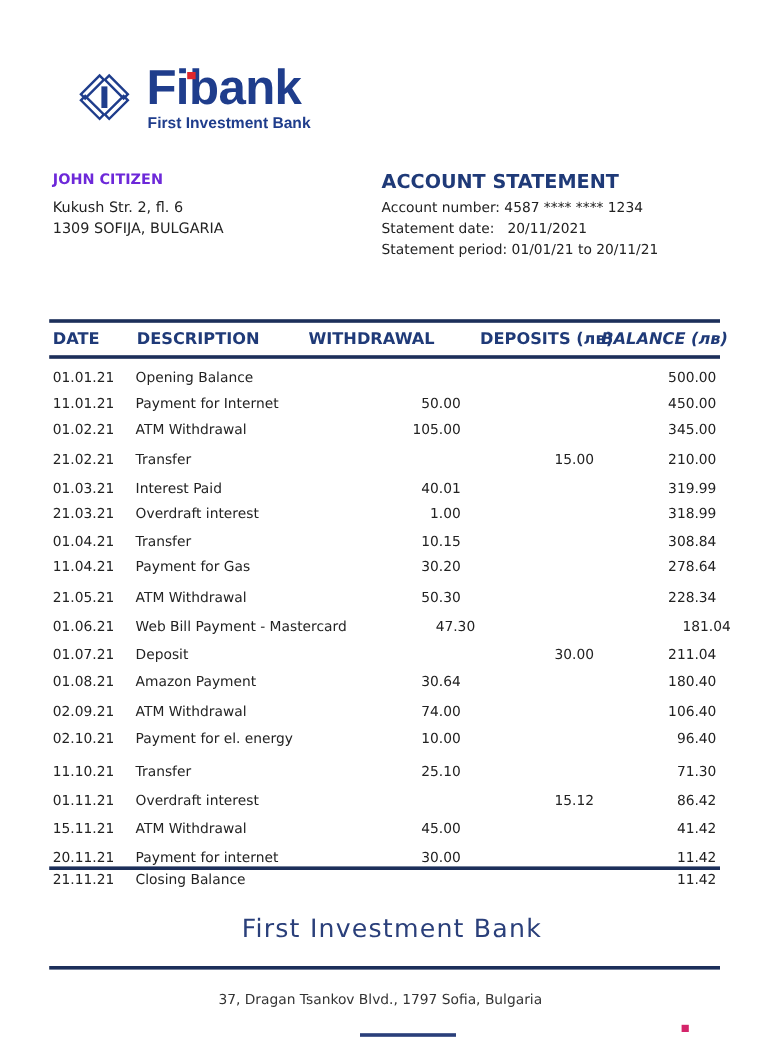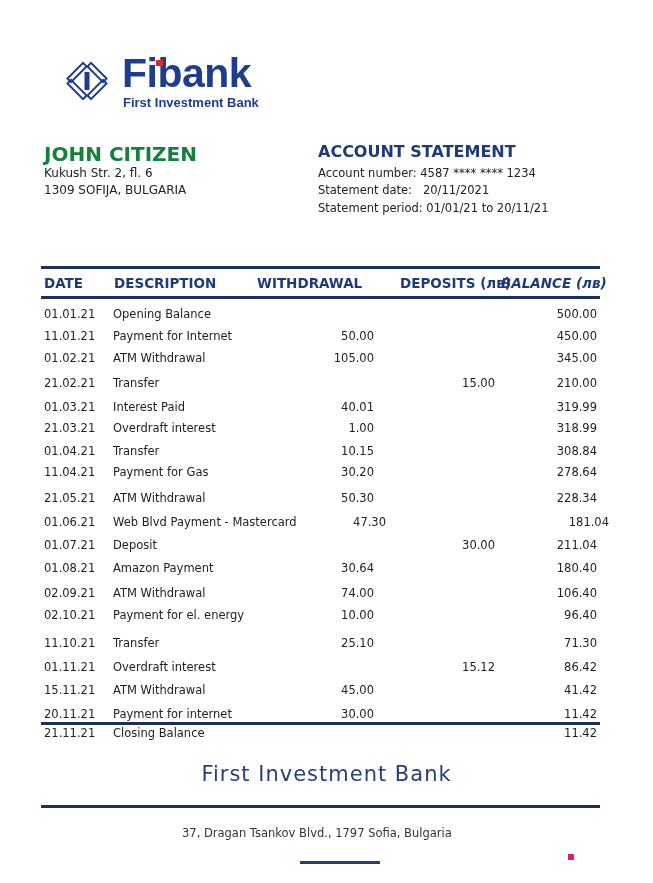--- a/index.html
+++ b/index.html
@@ -2,33 +2,33 @@
 <html><head>
 <meta charset="utf-8">
 <style>
   html, body { margin:0; padding:0; background:#ffffff; }
   body { width:653px; height:883px; position:relative; overflow:hidden; font-family:"DejaVu Sans", sans-serif; color:#1a1a1a; }
   .logo { position:absolute; left:62px; top:52px; width:220px; height:62px; }
   .logo-mark { position:absolute; left:0; top:4px; width:50px; height:50px; }
   .logo-word { position:absolute; left:60px; top:-2px; font-family:"Liberation Sans", sans-serif; font-weight:bold; font-size:41px; color:#1f3d8c; letter-spacing:-0.5px; line-height:46px; }
   .logo-sub { position:absolute; left:61px; top:43px; font-family:"Liberation Sans", sans-serif; font-weight:bold; font-size:13px; color:#1f3d8c; white-space:nowrap; }
 
-  .cust-name { position:absolute; left:44px; top:142px; font-family:"DejaVu Sans", sans-serif; font-weight:bold; font-size:20px; color:#15803d; }
+  .cust-name { position:absolute; left:44px; top:142px; font-family:"DejaVu Sans", sans-serif; font-weight:bold; font-size:12px; color:#6d28d9; }
   .cust-line { position:absolute; left:44px; font-size:12px; color:#222; }
   .stmt-title { position:absolute; left:318px; top:142px; font-weight:bold; font-size:16px; color:#1f3a78; }
   .stmt-line { position:absolute; left:318px; font-size:11.5px; color:#222; white-space:pre; }
 
   .rule-thick { position:absolute; left:41px; width:559px; height:3px; background:#1c2f5a; }
   .th { position:absolute; top:275px; font-weight:bold; font-size:13.5px; color:#1f3a78; white-space:nowrap; }
 
   .row { position:absolute; left:0; width:653px; height:20px; font-size:11.5px; color:#222; }
   .row span { position:absolute; top:0; white-space:nowrap; }
   .c-date { left:44px;text-align:right; }
   .c-desc { left:113px; }
-  .c-wd { right:279px; text-align:right; }
+  .c-wd { right:269px; text-align:right; }
   .c-dep { right:158px; text-align:right; }
   .c-bal { right:56px; text-align:right; }
 
   .footer-bank { position:absolute; left:0; width:653px; top:762px; text-align:center; font-family:"DejaVu Sans", sans-serif; font-size:21px; letter-spacing:1px; color:#2a3f7a; font-weight:normal; }
   .footer-addr { position:absolute; left:182px; top:826px; font-size:11.5px; color:#333; white-space:nowrap; }
   .footer-link-bar { position:absolute; left:300px; top:861px; width:80px; height:3px; background:#2a3f7a; }
   .red-square { position:absolute; left:568px; top:854px; width:6px; height:6px; background:#d4246a; }
 </style>
 </head>
 <body>
@@ -124,21 +124,21 @@
   </div>
   <div class="row" style="top:491px;">
     <span class="c-date">21.05.21</span>
     <span class="c-desc">ATM Withdrawal</span>
     <span class="c-wd">50.30</span>
     <span class="c-dep"></span>
     <span class="c-bal">228.34</span>
   </div>
   <div class="row" style="top:515px;padding-left:12px;">
     <span class="c-date">01.06.21</span>
-    <span class="c-desc">Web Blvd Payment - Mastercard</span>
+    <span class="c-desc">Web Bill Payment - Mastercard</span>
     <span class="c-wd">47.30</span>
     <span class="c-dep"></span>
     <span class="c-bal">181.04</span>
   </div>
   <div class="row" style="top:538px;">
     <span class="c-date">01.07.21</span>
     <span class="c-desc">Deposit</span>
     <span class="c-wd"></span>
     <span class="c-dep">30.00</span>
     <span class="c-bal">211.04</span>

